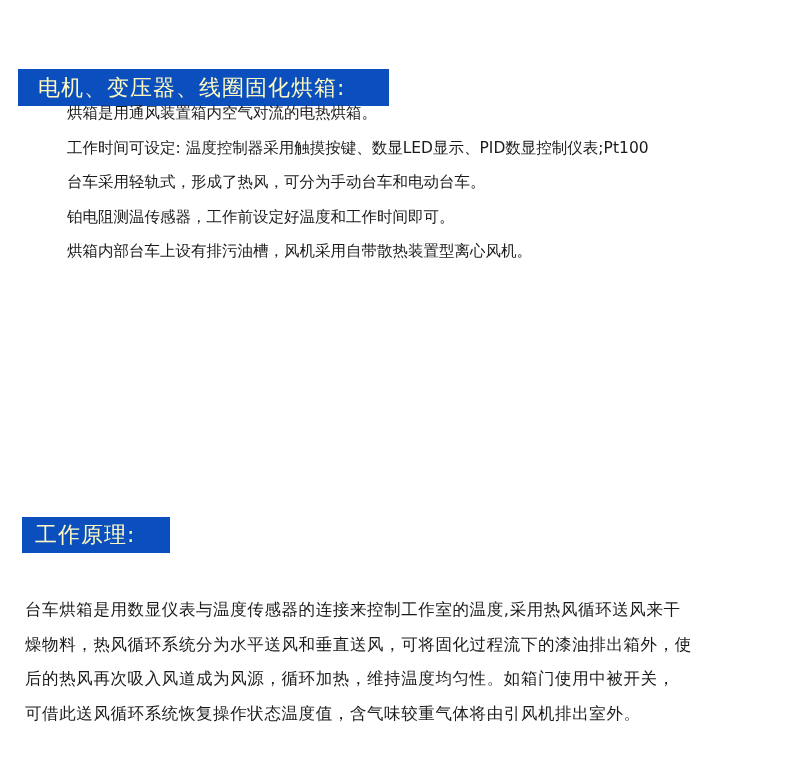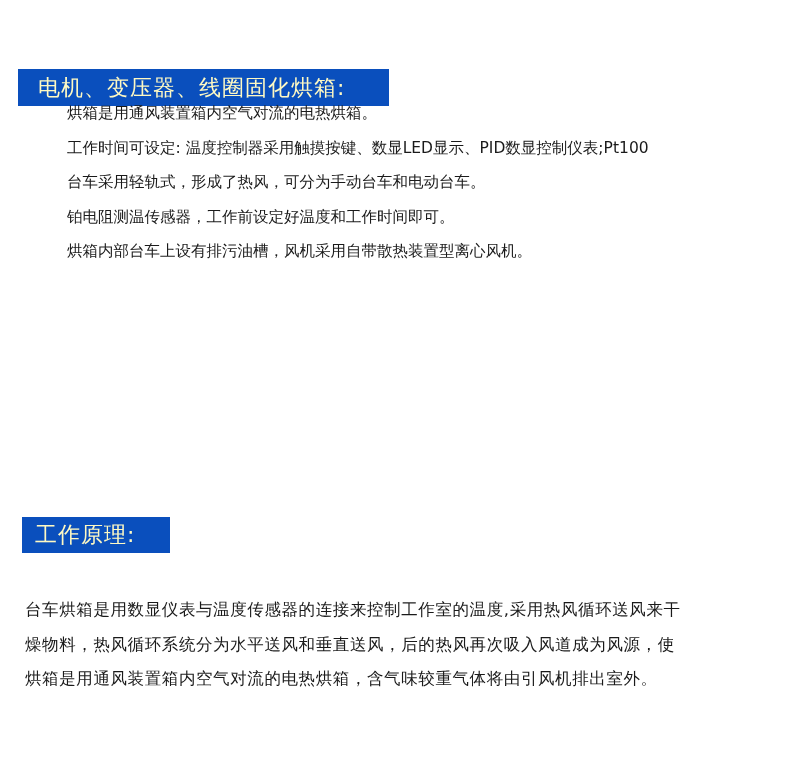--- a/index.html
+++ b/index.html
@@ -24,15 +24,16 @@
   <div class="ln">工作时间可设定: 温度控制器采用触摸按键、数显LED显示、PID数显控制仪表;Pt100</div>
   <div class="ln">台车采用轻轨式，形成了热风，可分为手动台车和电动台车。</div>
   <div class="ln">铂电阻测温传感器，工作前设定好温度和工作时间即可。</div>
   <div class="ln">烘箱内部台车上设有排污油槽，风机采用自带散热装置型离心风机。</div>
 </div>
 
 <div class="hdr hdr2">工作原理:</div>
 
 <div class="p2">
   <div class="ln">台车烘箱是用数显仪表与温度传感器的连接来控制工作室的温度,采用热风循环送风来干</div>
-  <div class="ln">燥物料，热风循环系统分为水平送风和垂直送风，后的热风再次吸入风道成为风源，使</div>
-  <div class="ln">烘箱是用通风装置箱内空气对流的电热烘箱，含气味较重气体将由引风机排出室外。</div>
+  <div class="ln">燥物料，热风循环系统分为水平送风和垂直送风，可将固化过程流下的漆油排出箱外，使</div>
+  <div class="ln">后的热风再次吸入风道成为风源，循环加热，维持温度均匀性。如箱门使用中被开关，</div>
+  <div class="ln">可借此送风循环系统恢复操作状态温度值，含气味较重气体将由引风机排出室外。</div>
 </div>
 
 </body></html>

